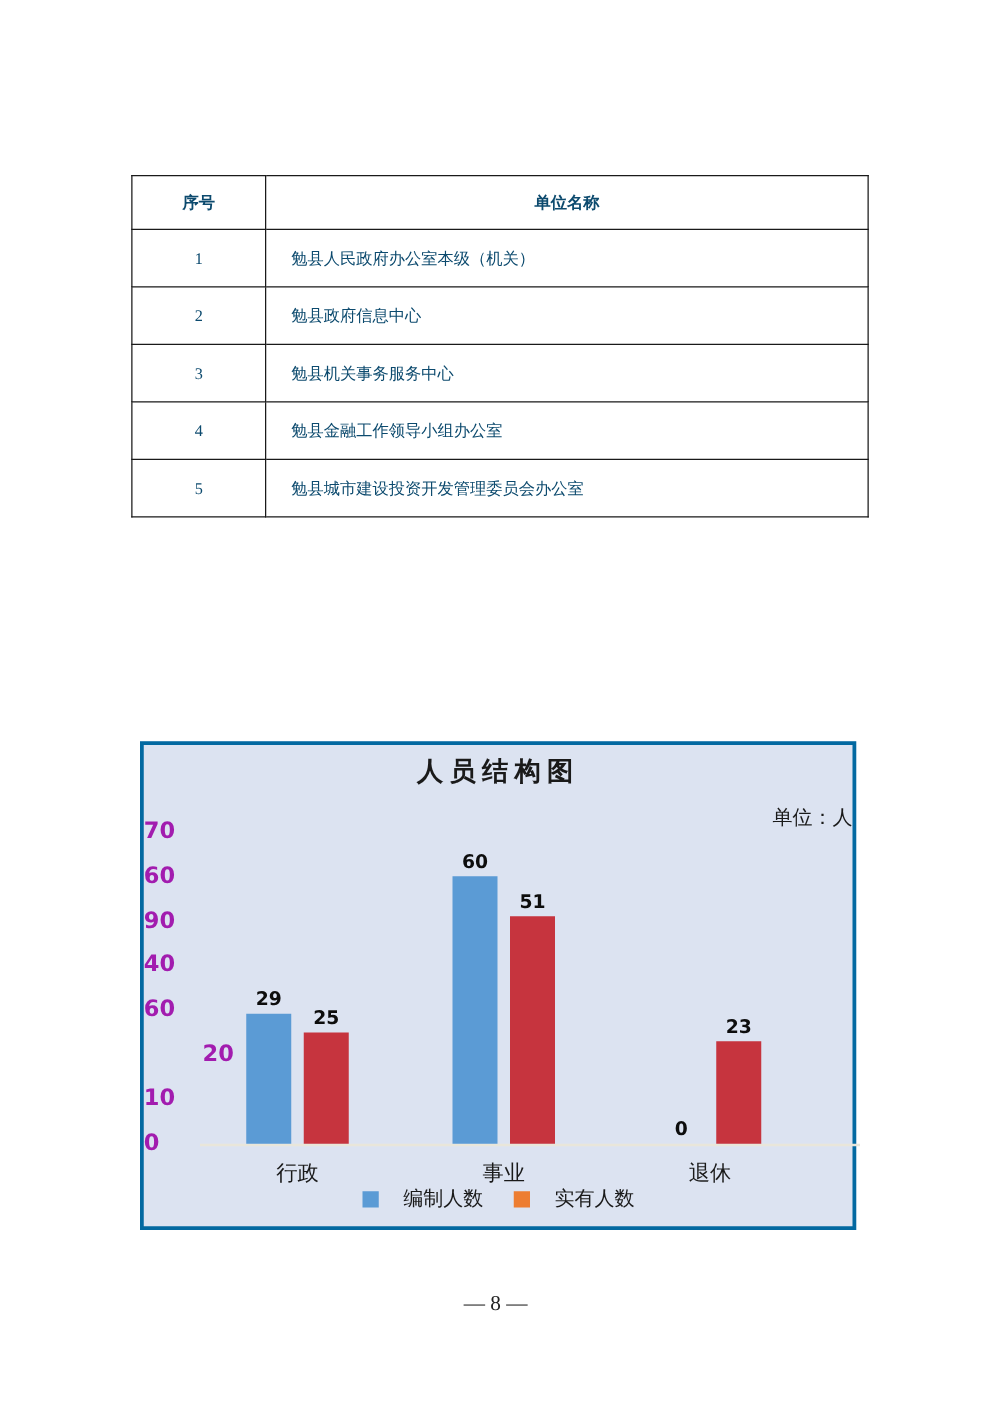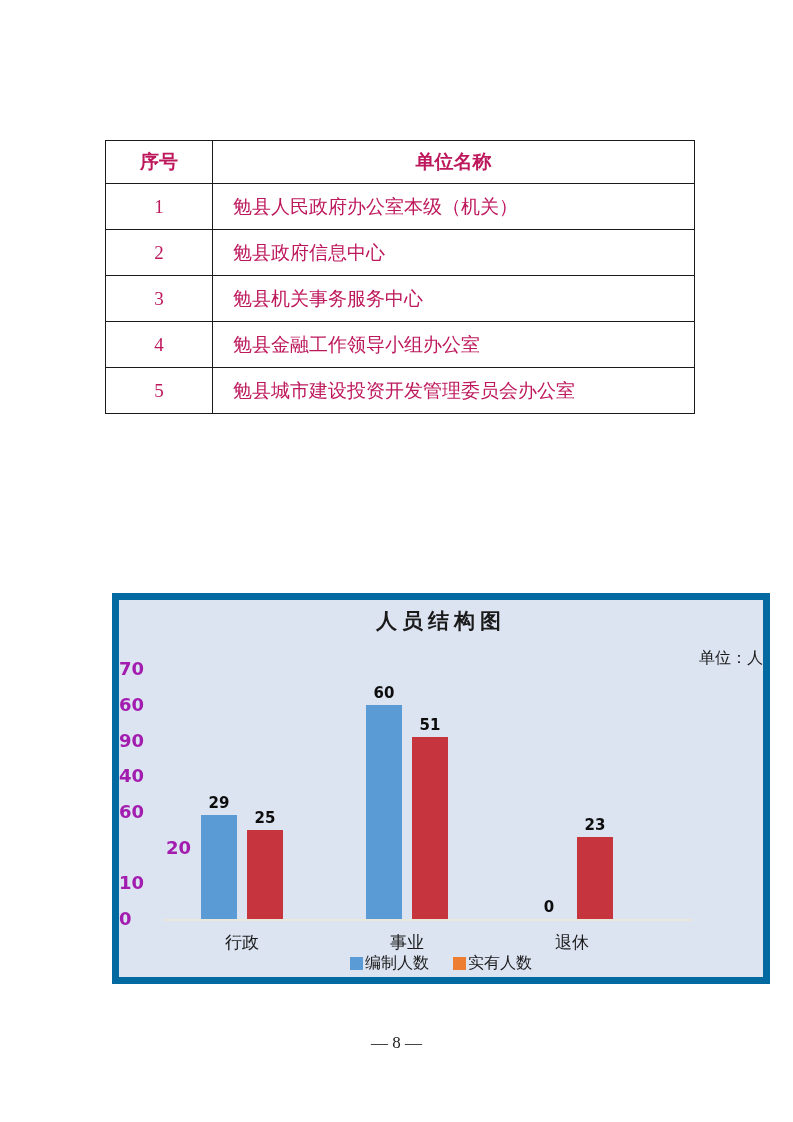--- a/index.html
+++ b/index.html
@@ -21,22 +21,22 @@
   table.units-table {
     position: absolute;
     left: 105px;
     top: 140px;
     width: 590px;
     border-collapse: collapse;
     table-layout: fixed;
   }
   .units-table th, .units-table td {
     border: 1.5px solid #1a1a1a;
-    font-size: 19px;
-    color: #be185d;
+    font-size: 13px;
+    color: #0c4a6e;
   }
   .units-table th {
     height: 40px;
     font-family: "Liberation Sans", sans-serif;
     font-weight: bold;
     text-align: center;
   }
   .units-table td { height: 43px; }
   .units-table .col-no { width: 104px; }
   .units-table td.no { text-align: center; }
@@ -65,24 +65,24 @@
     text-align: justify;
     text-indent: 2em;
     color: #0a0a0a;
   }
 
   
   .chart {
     position: absolute;
     left: 112px;
     top: 593px;
-    width: 658px;
+    width: 573px;
     height: 391px;
     background: #dce3f1;
-    border: 7px solid #0369a1;
+    border: 3px solid #0369a1;
     box-sizing: border-box;
   }
   .chart-title {
     position: absolute;
     top: 7px; left: 0;
     width: 100%;
     text-align: center;
     font-family: "Liberation Sans", sans-serif;
     font-weight: bold;
     font-size: 21px;
@@ -134,21 +134,21 @@
   }
   .legend {
     position: absolute;
     top: 353px; left: 0;
     width: 100%;
     display: flex;
     justify-content: center;
     align-items: center;
     gap: 24px;
   }
-  .legend-item { display: flex; align-items: center; gap: 2px; }
+  .legend-item { display: flex; align-items: center; gap: 20px; }
   .legend-swatch { width: 13px; height: 13px; display: inline-block; }
   .legend-text { font-size: 16px; color: #1a1a1a; }
 
   
   .footer {
     position: absolute;
     top: 1033px; left: 0;
     width: 100%;
     text-align: center;
     font-size: 17px;

